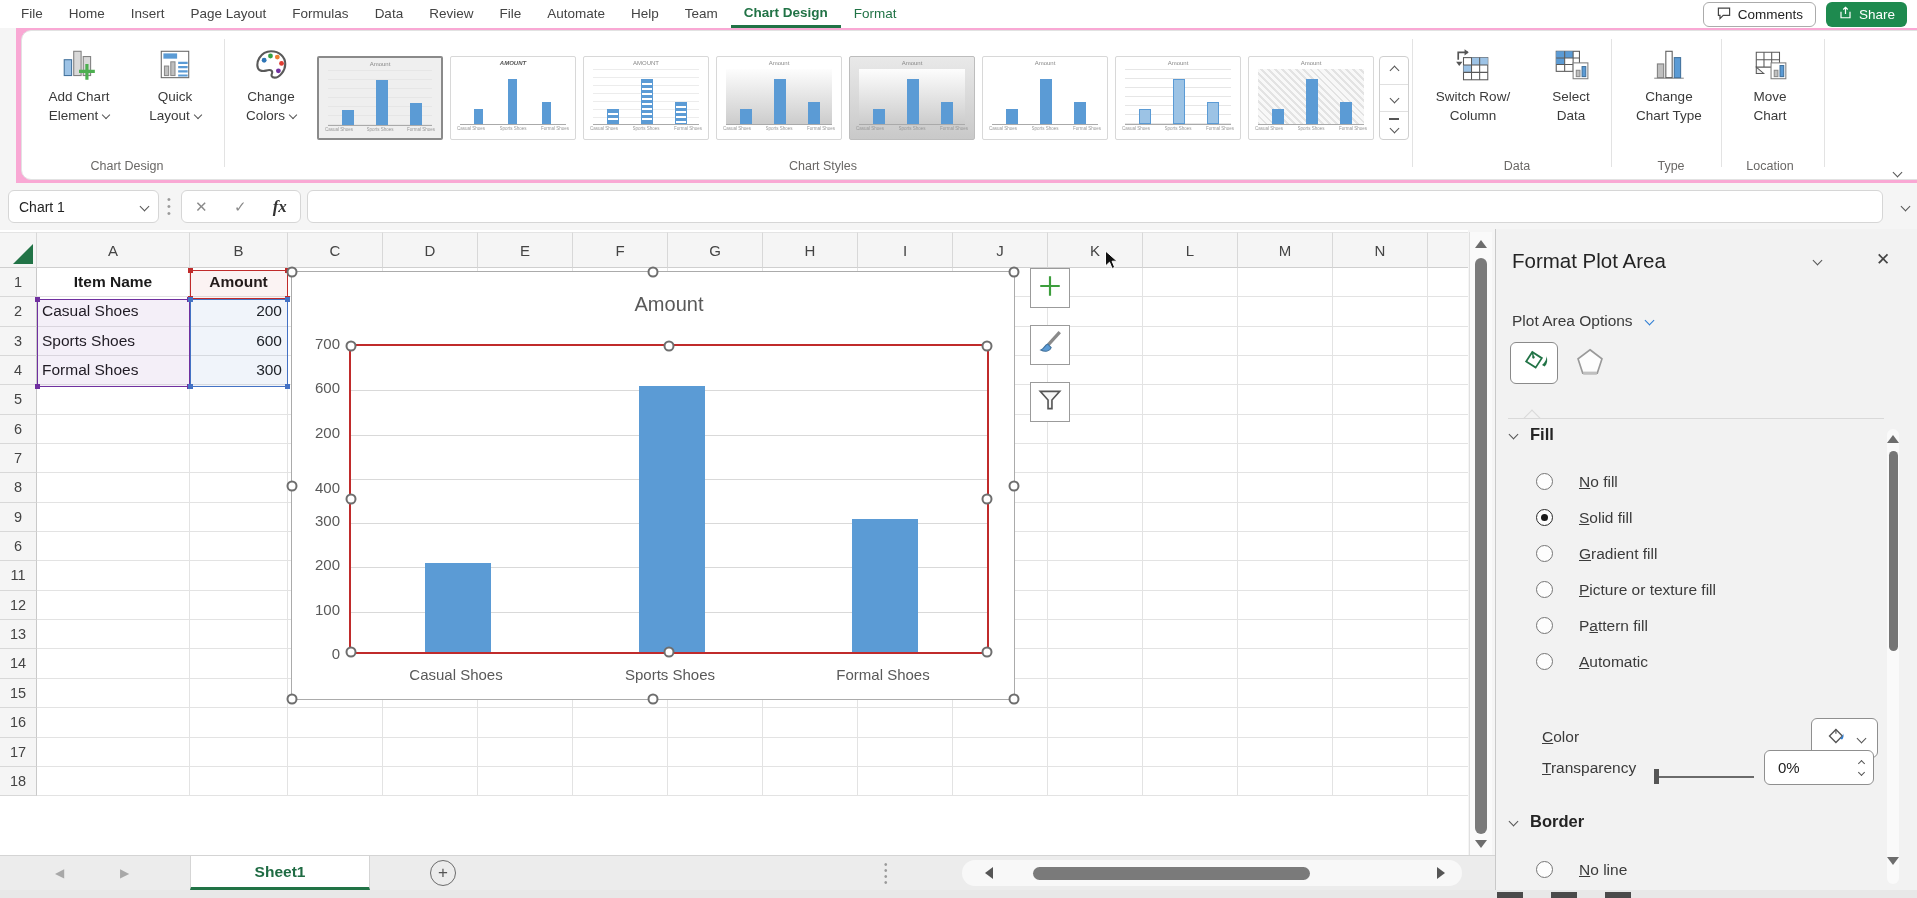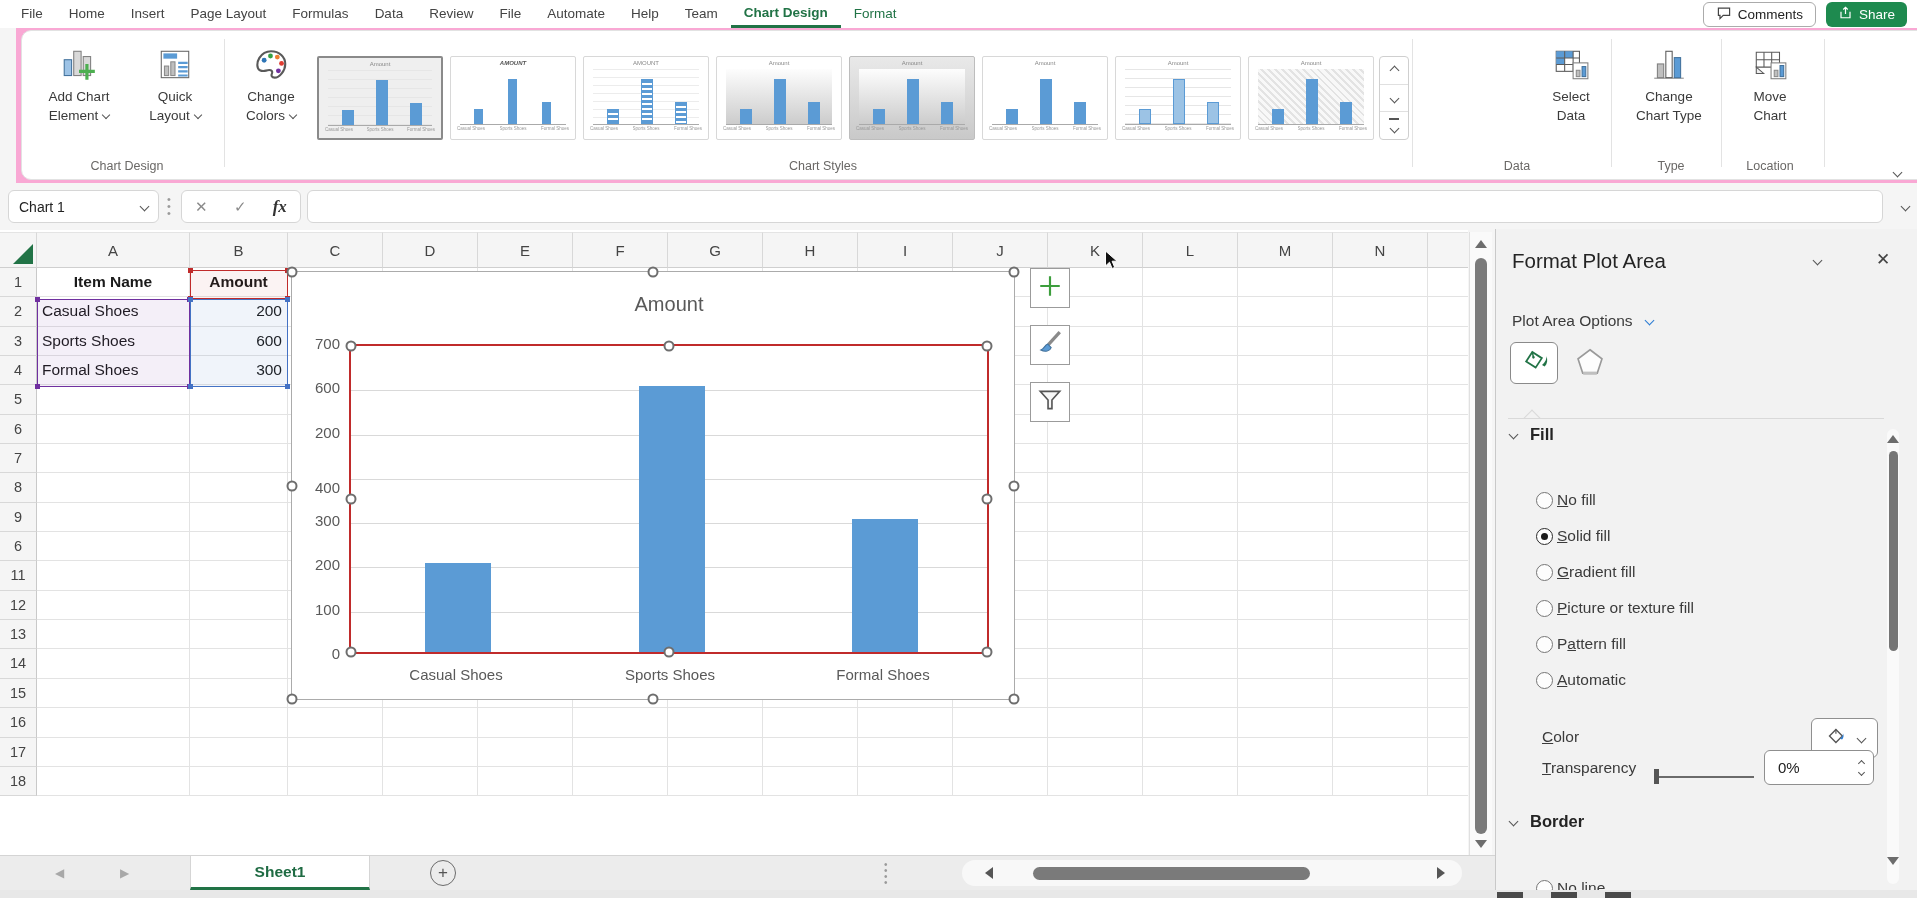--- a/index.html
+++ b/index.html
@@ -116,21 +116,21 @@
   #pane-title { position:absolute; left:16px; top:20px; font-size:20.5px; color:#242424; }
   #pane-chev { position:absolute; left:318px; top:28px; } 
   #pane-close { position:absolute; left:380px; top:20px; font-size:17px; color:#444; }
   #pane-options { position:absolute; left:16px; top:83px; font-size:15.5px; color:#3b3b3b; }
   #tab-fill-line { position:absolute; left:14px; top:113px; width:48px; height:42px; background:#fff; border:1px solid #8a8a8a; border-radius:6px; display:flex; align-items:center; justify-content:center; }
   #tab-effects { position:absolute; left:74px; top:116px; width:40px; height:38px; display:flex; align-items:center; justify-content:center; }
   #pane-divider { position:absolute; left:12px; top:189px; width:376px; height:1px; background:#d9d9d9; }
   #pane-notch { position:absolute; left:30px; top:183px; width:12px; height:12px; background:#f2f2f2; border-left:1px solid #d9d9d9; border-top:1px solid #d9d9d9; transform:rotate(45deg); }
   .sec-header { position:absolute; left:14px; display:flex; align-items:center; gap:13px; font-size:16.5px; font-weight:bold; color:#242424; }
   #fill-options { position:absolute; left:40px; top:244px; }
-  .radio-row { display:flex; align-items:flex-end; gap:4px; height:36px; }
+  .radio-row { display:flex; align-items:flex-start; gap:26px; height:36px; }
   .radio { width:17px; height:17px; border-radius:50%; border:1.5px solid #767676; background:#fdfdfd; position:relative; flex:none; }
   .radio.on { border-color:#2b2b2b; }
   .radio.on::after { content:""; position:absolute; left:3.5px; top:3.5px; width:7px; height:7px; border-radius:50%; background:#1a1a1a; }
   .radio-label { font-size:15.5px; color:#3b3b3b; white-space:nowrap; }
   #color-row-label { position:absolute; left:46px; top:499px; font-size:15.5px; color:#3b3b3b; }
   #color-btn { position:absolute; left:315px; top:489px; width:67px; height:40px; background:#fff; border:1px solid #8f8f8f; border-radius:6px; display:flex; align-items:center; justify-content:space-evenly; }
   #transp-label { position:absolute; left:46px; top:530px; font-size:15.5px; color:#3b3b3b; }
   #transp-slider { position:absolute; left:160px; top:547px; width:98px; height:2px; background:#6b6b6b; }
   #transp-thumb { position:absolute; left:158px; top:540px; width:5px; height:15px; background:#555; }
   #transp-box { position:absolute; left:268px; top:521px; width:110px; height:35px; background:#fff; border:1px solid #8f8f8f; border-radius:6px; display:flex; align-items:center; }
@@ -348,20 +348,36 @@
             <span class="chev"></span>
           </div>
         <div>
             <span class="more-line"></span>
             <span class="chev" style="margin-top:6px;"></span>
           </div>
       </div>
 
       <div class="vsep" style="left:1390px;"></div>
 
+      <div class="bigbtn" style="left:1395px;width:112px;">
+        <span class="icon">
+          <svg width="38" height="38" viewBox="0 0 36 36">
+              <rect x="9" y="11" width="23" height="21" fill="#fff" stroke="#595959"></rect>
+              <rect x="16.6" y="11" width="7.7" height="7" fill="#9dc3e6"></rect>
+              <rect x="24.3" y="11" width="7.7" height="7" fill="#9dc3e6"></rect>
+              <rect x="9" y="18" width="7.6" height="7" fill="#9dc3e6"></rect>
+              <path d="M9 18h23M9 25h23M16.6 11v21M24.3 11v21" stroke="#595959" stroke-width="1"></path>
+              <path d="M4 13V6h9" fill="none" stroke="#555" stroke-width="1.6"></path>
+              <path d="M10 3l4 3-4 3z" fill="#555"></path>
+              <path d="M2 15l3 4 3-4z" fill="#555"></path>
+            </svg>
+        </span>
+        <span class="l1">Switch Row/</span>
+        <span class="l2"><span>Column</span></span>
+      </div>
 
       <div class="bigbtn" style="left:1511px;width:76px;">
         <span class="icon">
           <svg width="38" height="38" viewBox="0 0 36 36">
               <rect x="4" y="5" width="22" height="19" fill="#fff" stroke="#595959"></rect>
               <rect x="4" y="5" width="8" height="6.3" fill="#5b9bd5"></rect>
               <rect x="12" y="5" width="8" height="6.3" fill="#5b9bd5"></rect>
               <rect x="4" y="11.3" width="8" height="6.3" fill="#5b9bd5"></rect>
               <path d="M4 11.3h22M4 17.6h22M12 5v19M20 5v19" stroke="#595959" stroke-width="1"></path>
               <rect x="20" y="16" width="14" height="15" fill="#fff" stroke="#7f7f7f"></rect>

